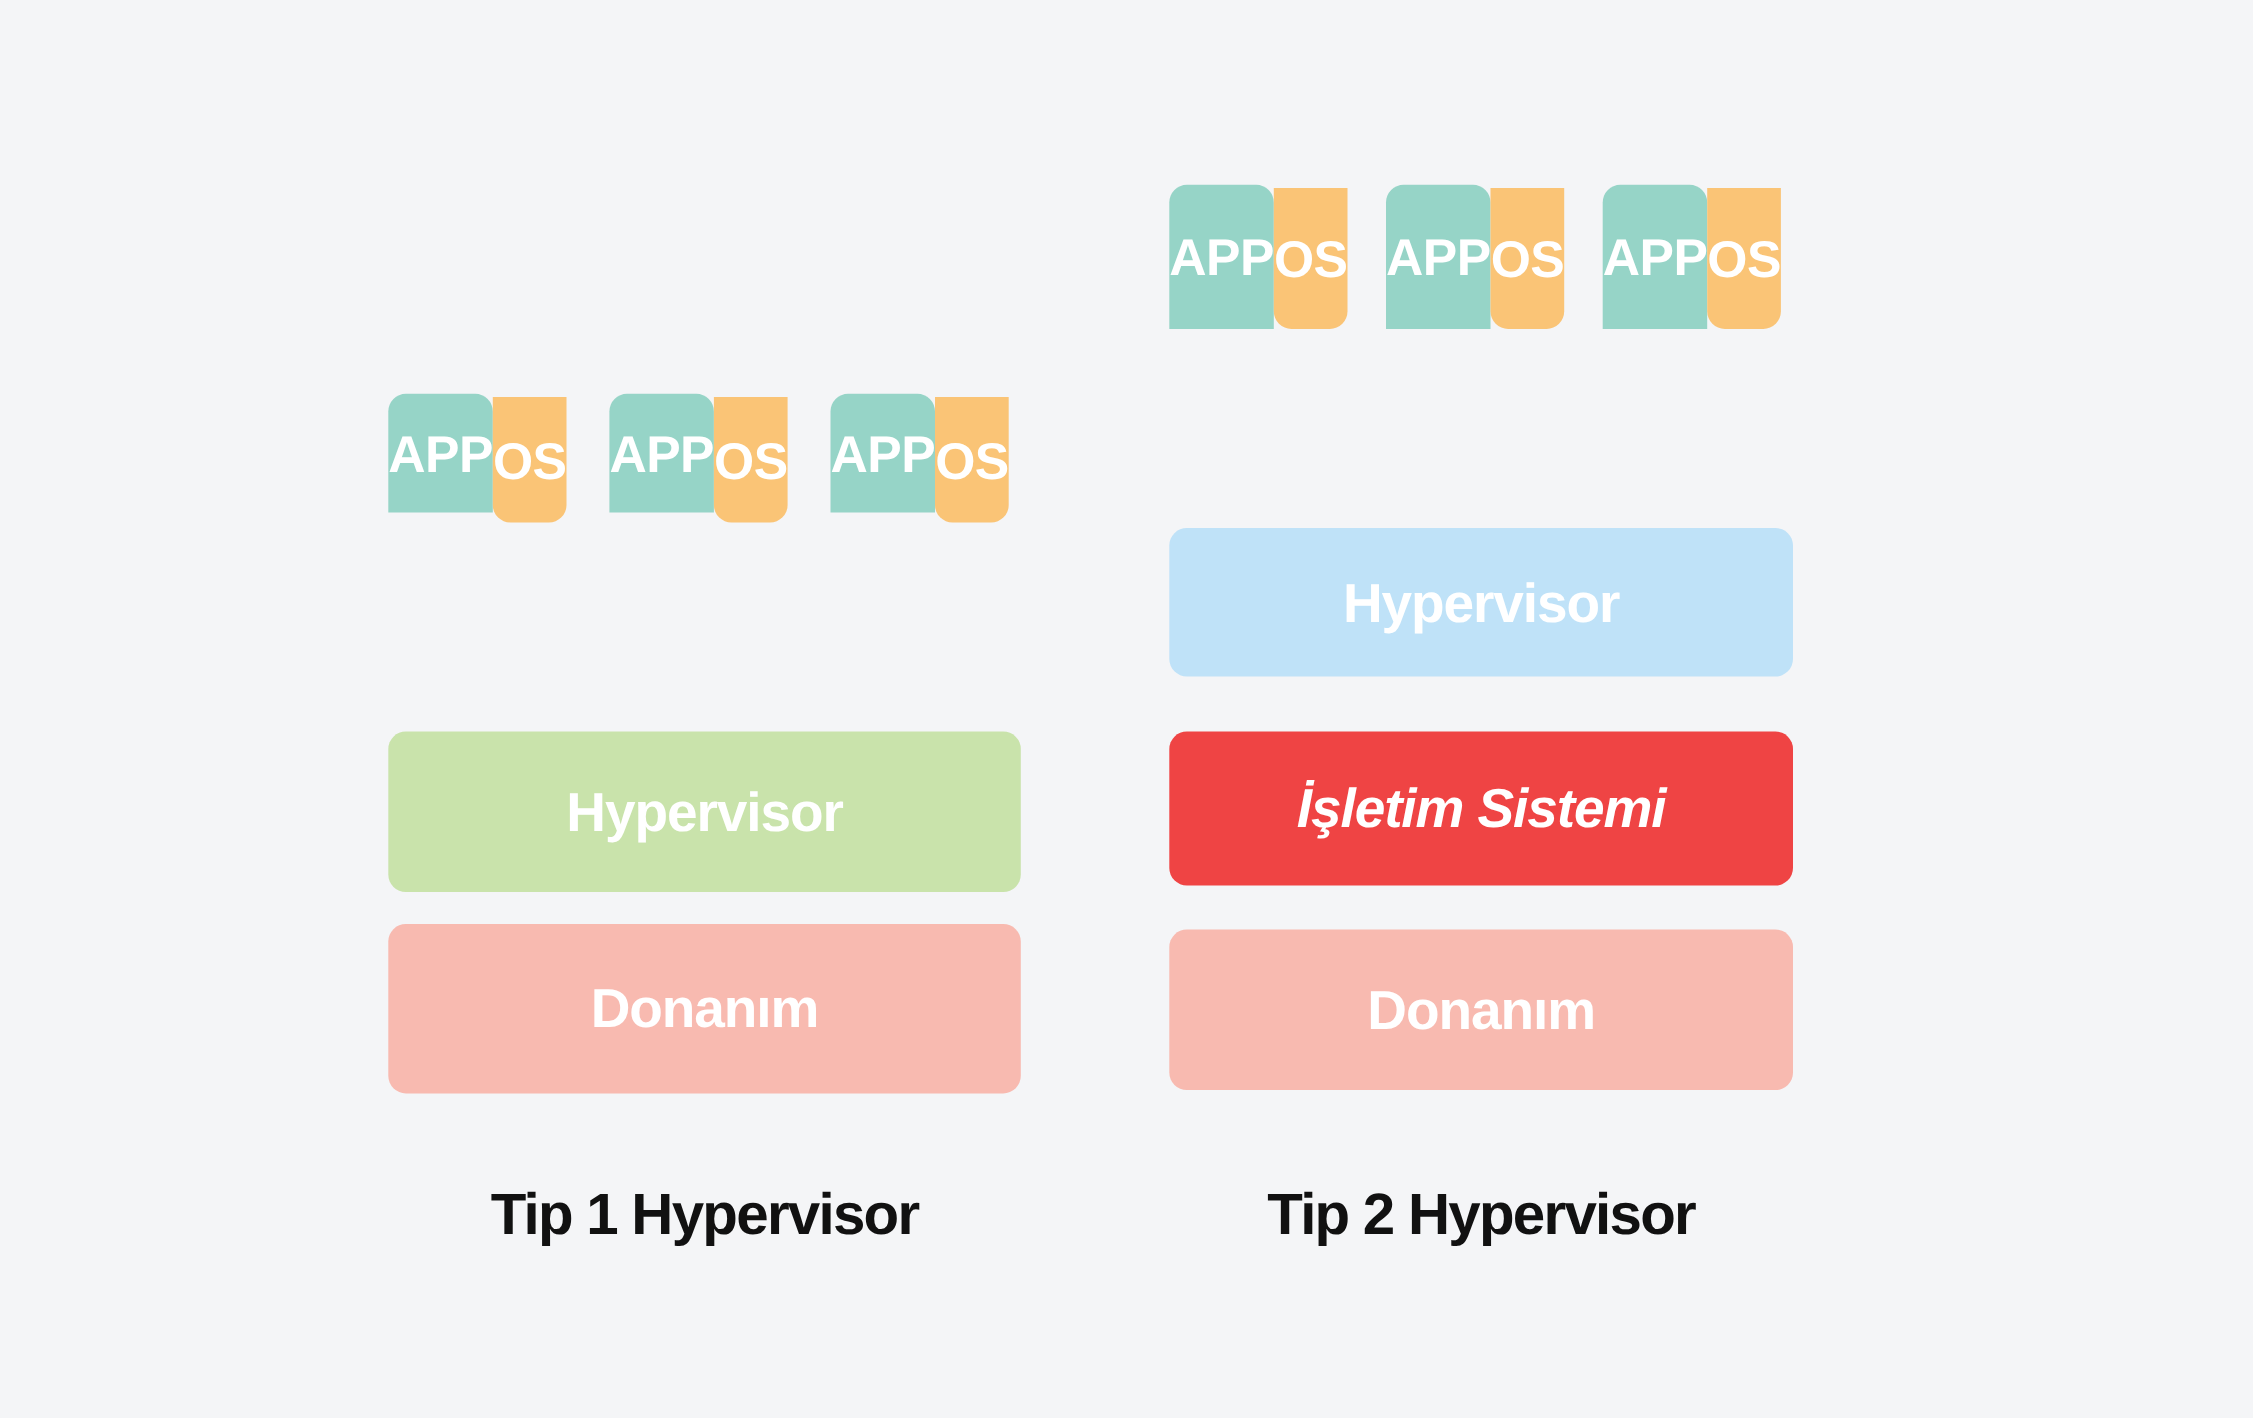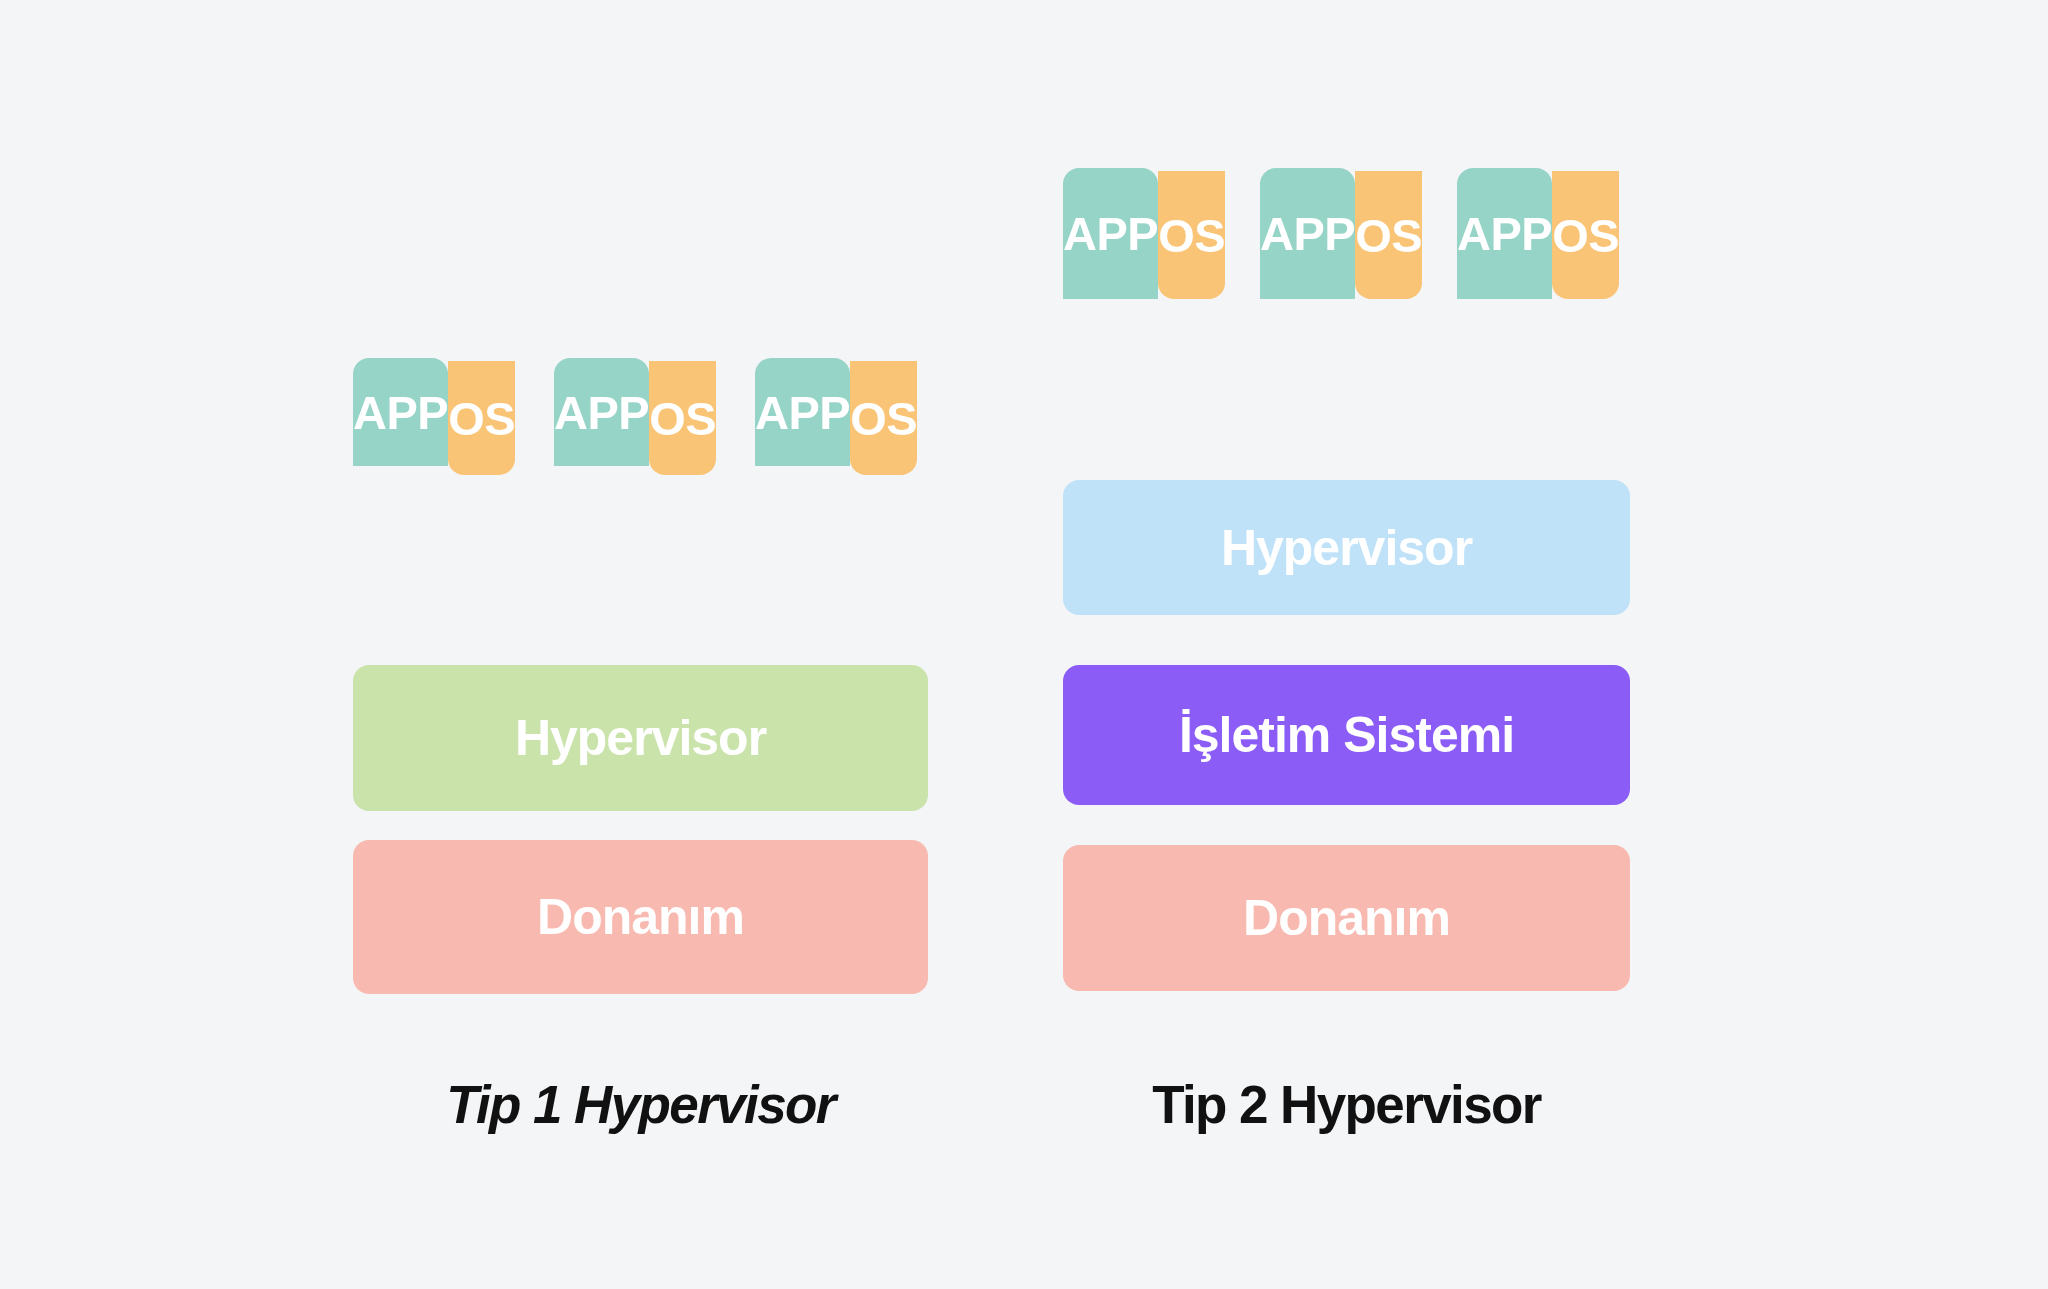--- a/index.html
+++ b/index.html
@@ -94,21 +94,20 @@
     left: 0; top: 665px; width: 575px; height: 146px;
     font-size: 50px;
   }
   #left-bar-hardware {
     left: 0; top: 840px; width: 575px; height: 154px;
     font-size: 50px;
   }
   #left-caption {
     left: -40px; top: 1078px; width: 655px;
     font-size: 53px;
-    font-style: italic;
   }
 
   
   #col-right { left: 1063px; width: 567px; }
 
   #right-vm-row {
     left: 0;
     top: 168px;
     gap: 26px;
   }
@@ -182,20 +181,20 @@
 
       <div class="vm-stack">
         <div class="cell cell-app" style="background:#96d4c7;">APP</div>
         <div class="cell cell-os" style="background:#fac476;">OS</div>
       </div>
 
     </div>
 
     <div class="bar" id="right-bar-hypervisor" style="background:#bfe2f8;">Hypervisor</div>
 
-    <div class="bar" id="right-bar-os" style="background:#8b5cf6;">İşletim Sistemi</div>
+    <div class="bar" id="right-bar-os" style="background:#ef4444;font-style:italic;">İşletim Sistemi</div>
 
     <div class="bar" id="right-bar-hardware" style="background:#f8bab0;">Donanım</div>
 
     <div class="caption" id="right-caption">Tip 2 Hypervisor</div>
   </div>
 
 </div>
 
 </body></html>

